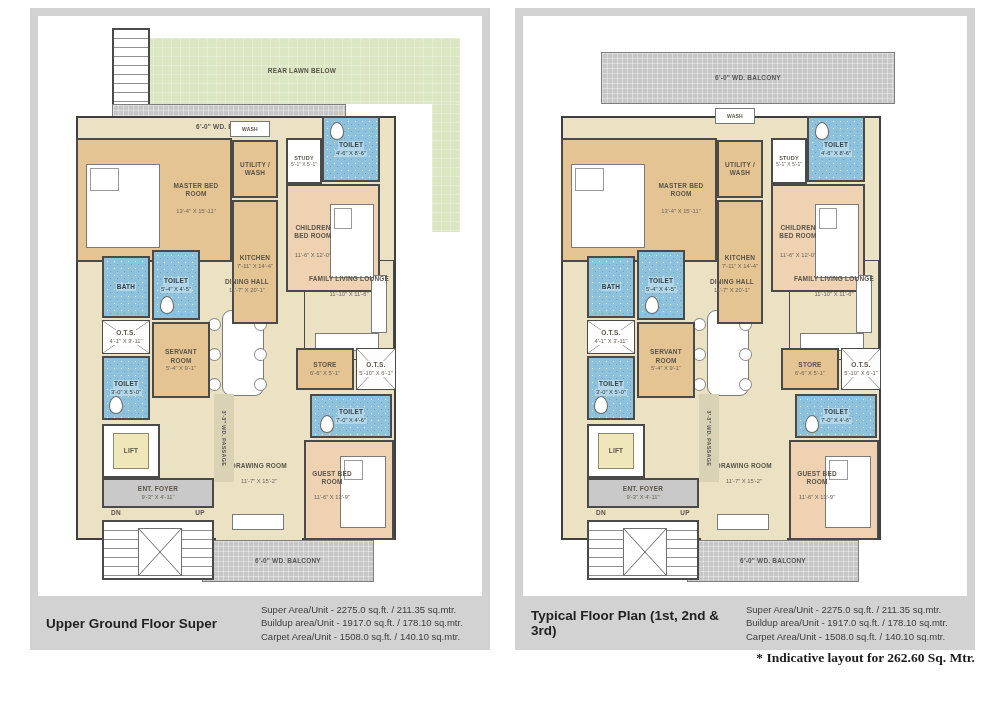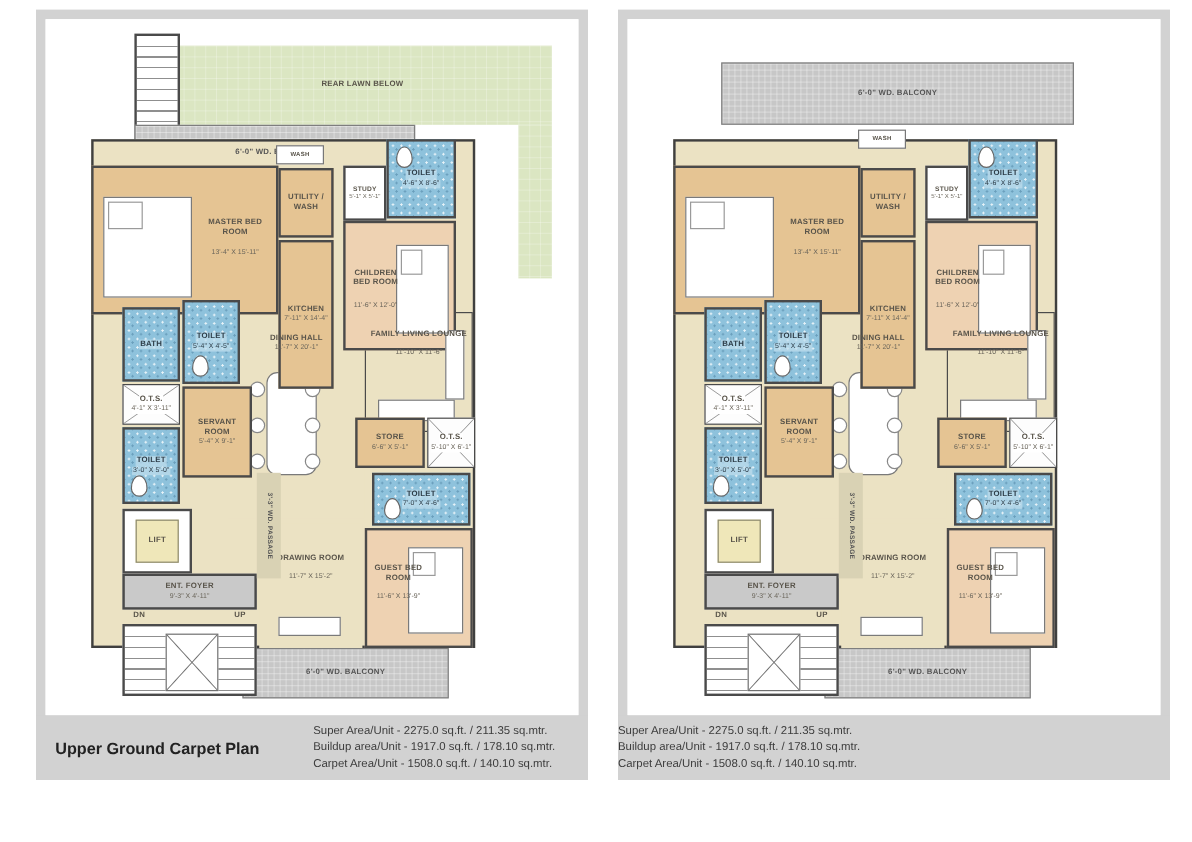--- a/index.html
+++ b/index.html
@@ -209,21 +209,21 @@
           <span class="rn">UP</span>
         </div>
       <div class="room stairs c-stairs-bot">
           <div class="xbox"></div>
         </div>
       <div class="room balc c-balc-bot">
           <span class="rn">6'-0" WD. BALCONY</span>
         </div>
     </div>
     <div class="caption">
-      <div class="cap-title">Upper Ground Carpet Plan</div>
+      <div class="cap-title">Upper Ground Floor Super</div>
       <div class="cap-areas">
         <div>Super Area/Unit - 2275.0 sq.ft. / 211.35 sq.mtr.</div>
         <div>Buildup area/Unit - 1917.0 sq.ft. / 178.10 sq.mtr.</div>
         <div>Carpet Area/Unit - 1508.0 sq.ft. / 140.10 sq.mtr.</div>
       </div>
     </div>
   </div>
 
   <div class="panel p1">
     <div class="plan-area">
@@ -335,21 +335,23 @@
           <span class="rn">UP</span>
         </div>
       <div class="room stairs c-stairs-bot">
           <div class="xbox"></div>
         </div>
       <div class="room balc c-balc-bot">
           <span class="rn">6'-0" WD. BALCONY</span>
         </div>
     </div>
     <div class="caption">
+      <div class="cap-title">Typical Floor Plan (1st, 2nd &amp; 3rd)</div>
       <div class="cap-areas">
         <div>Super Area/Unit - 2275.0 sq.ft. / 211.35 sq.mtr.</div>
         <div>Buildup area/Unit - 1917.0 sq.ft. / 178.10 sq.mtr.</div>
         <div>Carpet Area/Unit - 1508.0 sq.ft. / 140.10 sq.mtr.</div>
       </div>
     </div>
   </div>
 
+  <div class="note1">* Indicative layout for 262.60 Sq. Mtr.</div>
 </div>
 
 </body></html>

